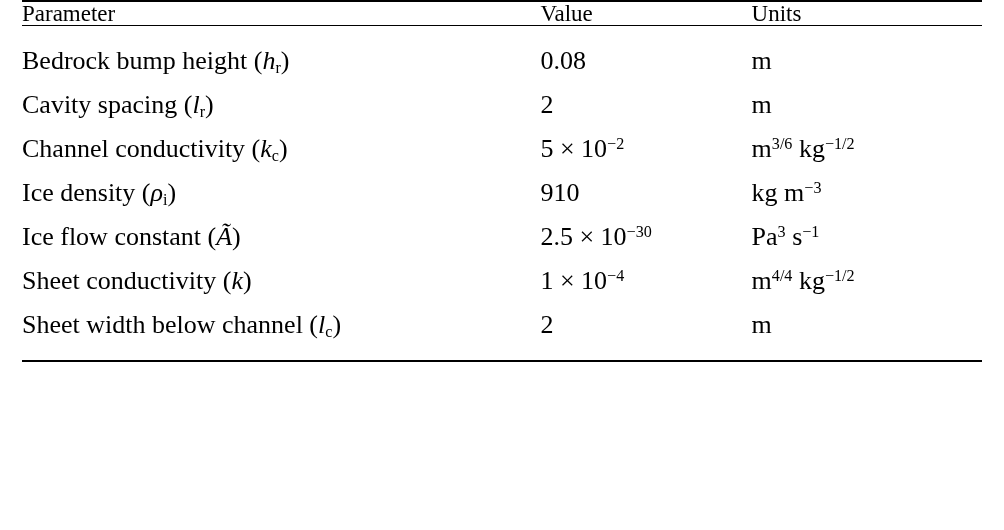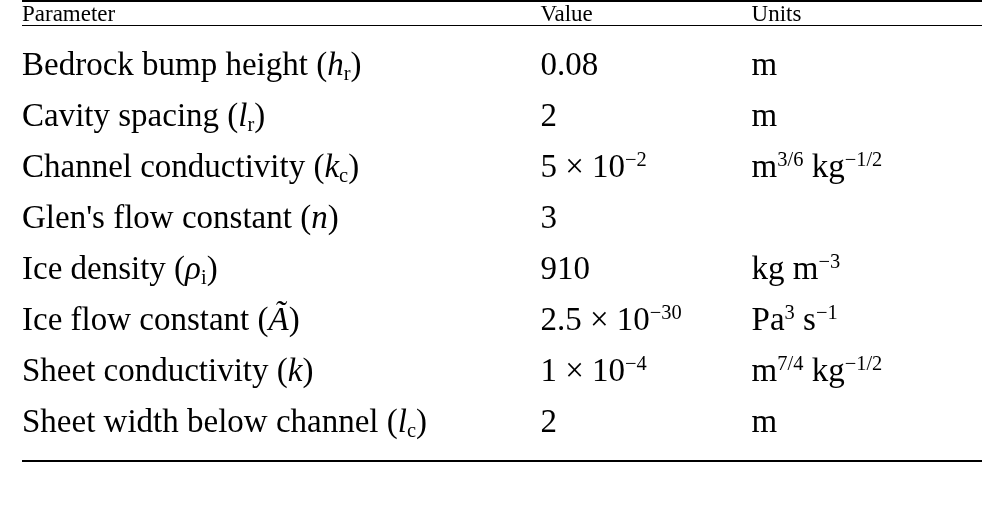--- a/index.html
+++ b/index.html
@@ -77,21 +77,21 @@
   }
   thead th {
     font-weight: normal;
     font-size: 23px;
     padding-top: 16px;
     padding-bottom: 16px;
   }
   tbody tr.data-row td {
     padding-top: 9px;
     padding-bottom: 9px;
-    font-size: 33px;
+    font-size: 26px;
     white-space: nowrap;
   }
   .it { font-style: italic; }
   sub {
     font-size: 0.62em;
     vertical-align: -0.25em;
     line-height: 0;
   }
   sup {
     font-size: 0.62em;
@@ -135,42 +135,37 @@
         <td class="c-units">m</td>
       </tr>
 
       <tr class="data-row">
         <td class="c-param">Channel conductivity (<span class="it">k</span><sub>c</sub>)</td>
         <td class="c-value"><span>5</span> <span class="times">×</span> 10<sup>−2</sup></td>
         <td class="c-units">m<sup>3/6</sup>&nbsp;kg<sup>−1/2</sup></td>
       </tr>
 
 
-      <tr class="data-row">
-        <td class="c-param">Glen's flow constant (<span class="it">n</span>)</td>
-        <td class="c-value">3</td>
-        <td class="c-units"></td>
-      </tr>
 
       <tr class="data-row">
         <td class="c-param">Ice density (<span class="it">ρ</span><sub>i</sub>)</td>
         <td class="c-value">910</td>
         <td class="c-units">kg&nbsp;m<sup>−3</sup></td>
       </tr>
 
       <tr class="data-row">
         <td class="c-param">Ice flow constant (<span class="it">Ã</span>)</td>
         <td class="c-value"><span>2.5</span> <span class="times">×</span> 10<sup>−30</sup></td>
         <td class="c-units">Pa<sup>3</sup>&nbsp;s<sup>−1</sup></td>
       </tr>
 
       <tr class="data-row">
         <td class="c-param">Sheet conductivity (<span class="it">k</span>)</td>
         <td class="c-value"><span>1</span> <span class="times">×</span> 10<sup>−4</sup></td>
-        <td class="c-units">m<sup>7/4</sup>&nbsp;kg<sup>−1/2</sup></td>
+        <td class="c-units">m<sup>4/4</sup>&nbsp;kg<sup>−1/2</sup></td>
       </tr>
 
       <tr class="data-row">
         <td class="c-param">Sheet width below channel (<span class="it">l</span><sub>c</sub>)</td>
         <td class="c-value">2</td>
         <td class="c-units">m</td>
       </tr>
 
       <tr class="spacer-row">
           <td colspan="3"></td>

